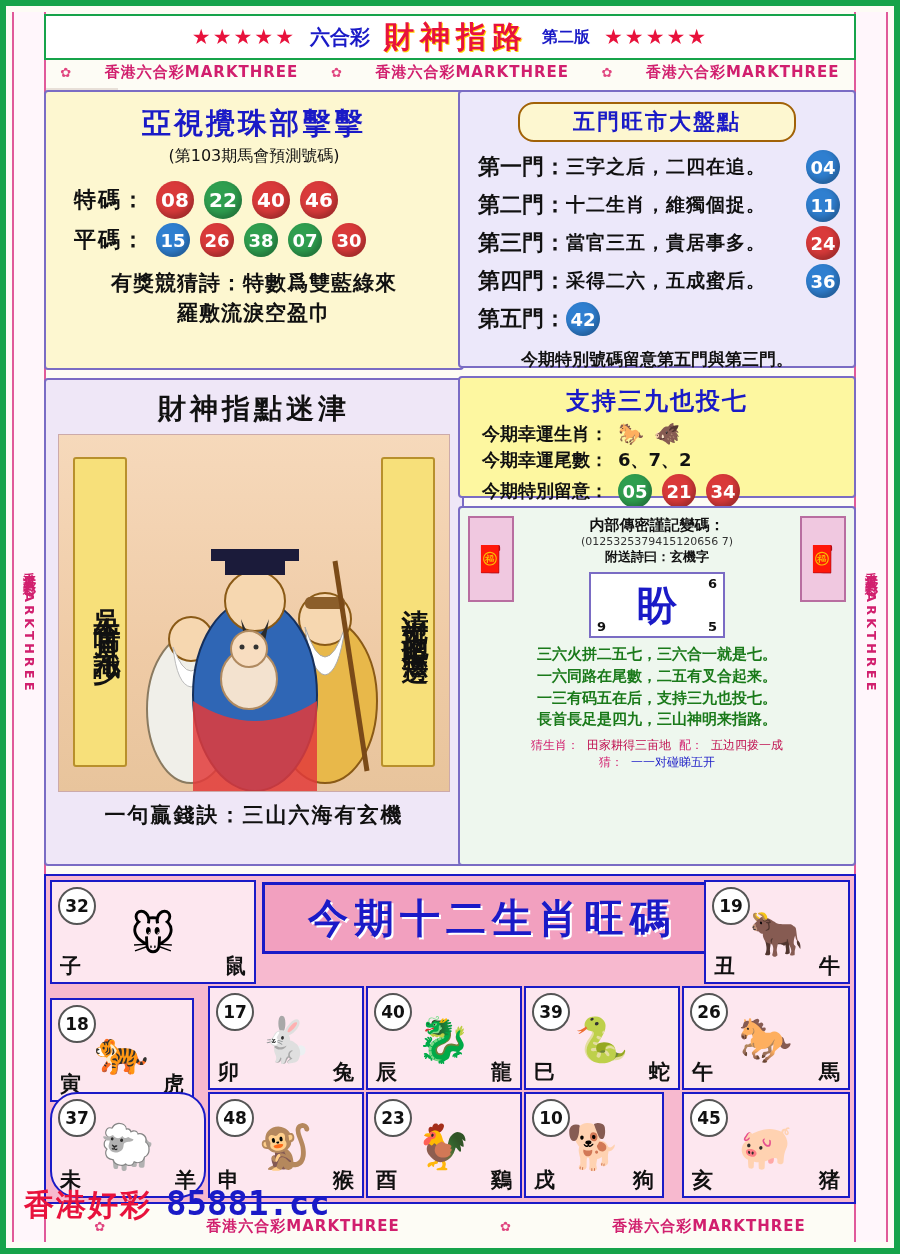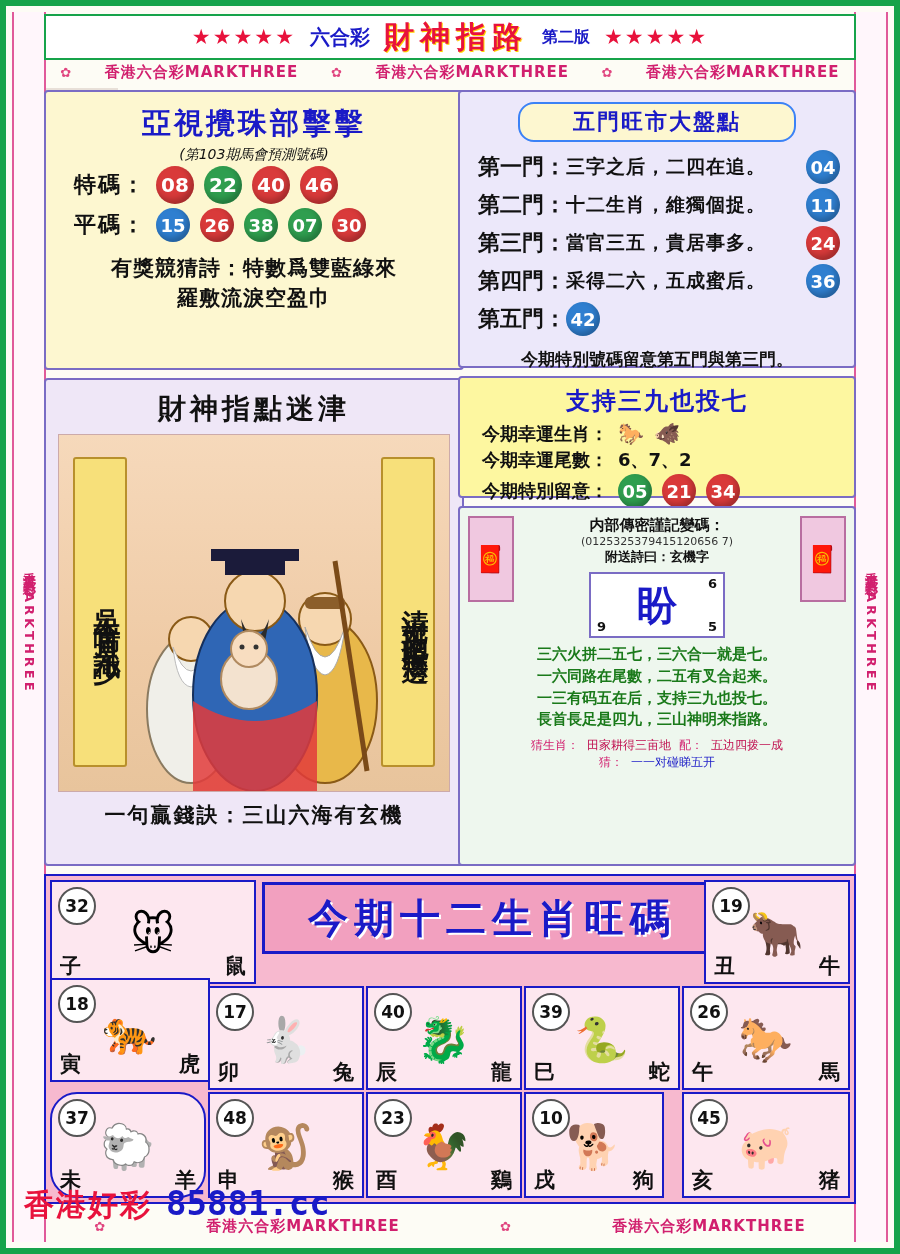--- a/index.html
+++ b/index.html
@@ -57,40 +57,40 @@
   .panel{position:absolute;box-sizing:border-box;}
   
   .pA{
     left:0;top:4px;width:420px;height:280px;
     background:#fdf7d0;border:2px solid #7a6cc4;border-radius:4px;
   }
   .pA h2{
     margin:12px 0 2px;text-align:center;font-size:29px;color:#1a1ac7;
     font-weight:bold;letter-spacing:3px;
   }
-  .pA .sub{text-align:center;font-size:14px;color:#111;margin-bottom:0;font-style:italic;}
+  .pA .sub{text-align:center;font-size:16px;color:#111;margin-bottom:12px;}
   .rowline{display:flex;align-items:center;gap:10px;padding:2px 0 2px 28px;}
   .rowlabel{font-size:22px;font-weight:bold;color:#111;letter-spacing:2px;}
   .ball{
     width:38px;height:38px;border-radius:50%;color:#fff;font-weight:bold;
     font-size:20px;display:flex;align-items:center;justify-content:center;
     box-shadow:inset -3px -4px 6px rgba(0,0,0,.25);
   }
   .ball.sm{width:34px;height:34px;font-size:18px;}
   .poem{margin-top:10px;padding:0 16px;text-align:center;}
   .poem .l1{font-size:21px;font-weight:bold;color:#111;letter-spacing:1px;}
   .poem .l2{font-size:21px;font-weight:bold;color:#111;letter-spacing:1px;margin-top:2px;}
   .poem .l1 .tag{color:#111;}
   
   .pB{
     right:0;top:4px;width:398px;height:278px;
     background:#ece8fa;border:2px solid #7a6cc4;border-radius:4px;
   }
   .pB .cap{
-    width:258px;margin:10px auto 6px;background:#fdf7d0;border:2px solid #3b82f6;
+    width:258px;margin:10px auto 6px;background:#fdf7d0;border:2px solid #a16207;
     border-radius:16px;text-align:center;font-size:22px;font-weight:bold;
     color:#1a1ac7;padding:3px 8px;letter-spacing:2px;
   }
   .gateline{display:flex;align-items:center;padding:2px 14px 2px 18px;}
   .gateline .g-name{font-size:22px;color:#111;font-weight:bold;white-space:nowrap;}
   .gateline .g-txt{flex:1;font-size:19px;color:#111;font-weight:bold;letter-spacing:1px;}
   .pB .foot{text-align:center;font-size:17px;color:#111;margin-top:10px;font-weight:bold;}
   
   .pC{
     left:0;top:292px;width:420px;height:488px;
@@ -376,21 +376,21 @@
         <span class="stem">子</span>
         <span class="name">鼠</span>
       </div>
       <div class="cell" style="right:4px;top:4px;width:146px;height:104px;">
         <span class="num">19</span>
         <span class="animal">🐂</span>
         <span class="stem">丑</span>
         <span class="name">牛</span>
       </div>
 
-      <div class="cell" style="left:4px;top:102px;width:160px;height:104px;">
+      <div class="cell" style="left:4px;top:122px;width:144px;height:104px;">
         <span class="num">18</span>
         <span class="animal">🐅</span>
         <span class="stem">寅</span>
         <span class="name">虎</span>
       </div>
       <div class="cell" style="left:162px;top:110px;width:156px;height:104px;">
         <span class="num">17</span>
         <span class="animal">🐇</span>
         <span class="stem">卯</span>
         <span class="name">兔</span>

